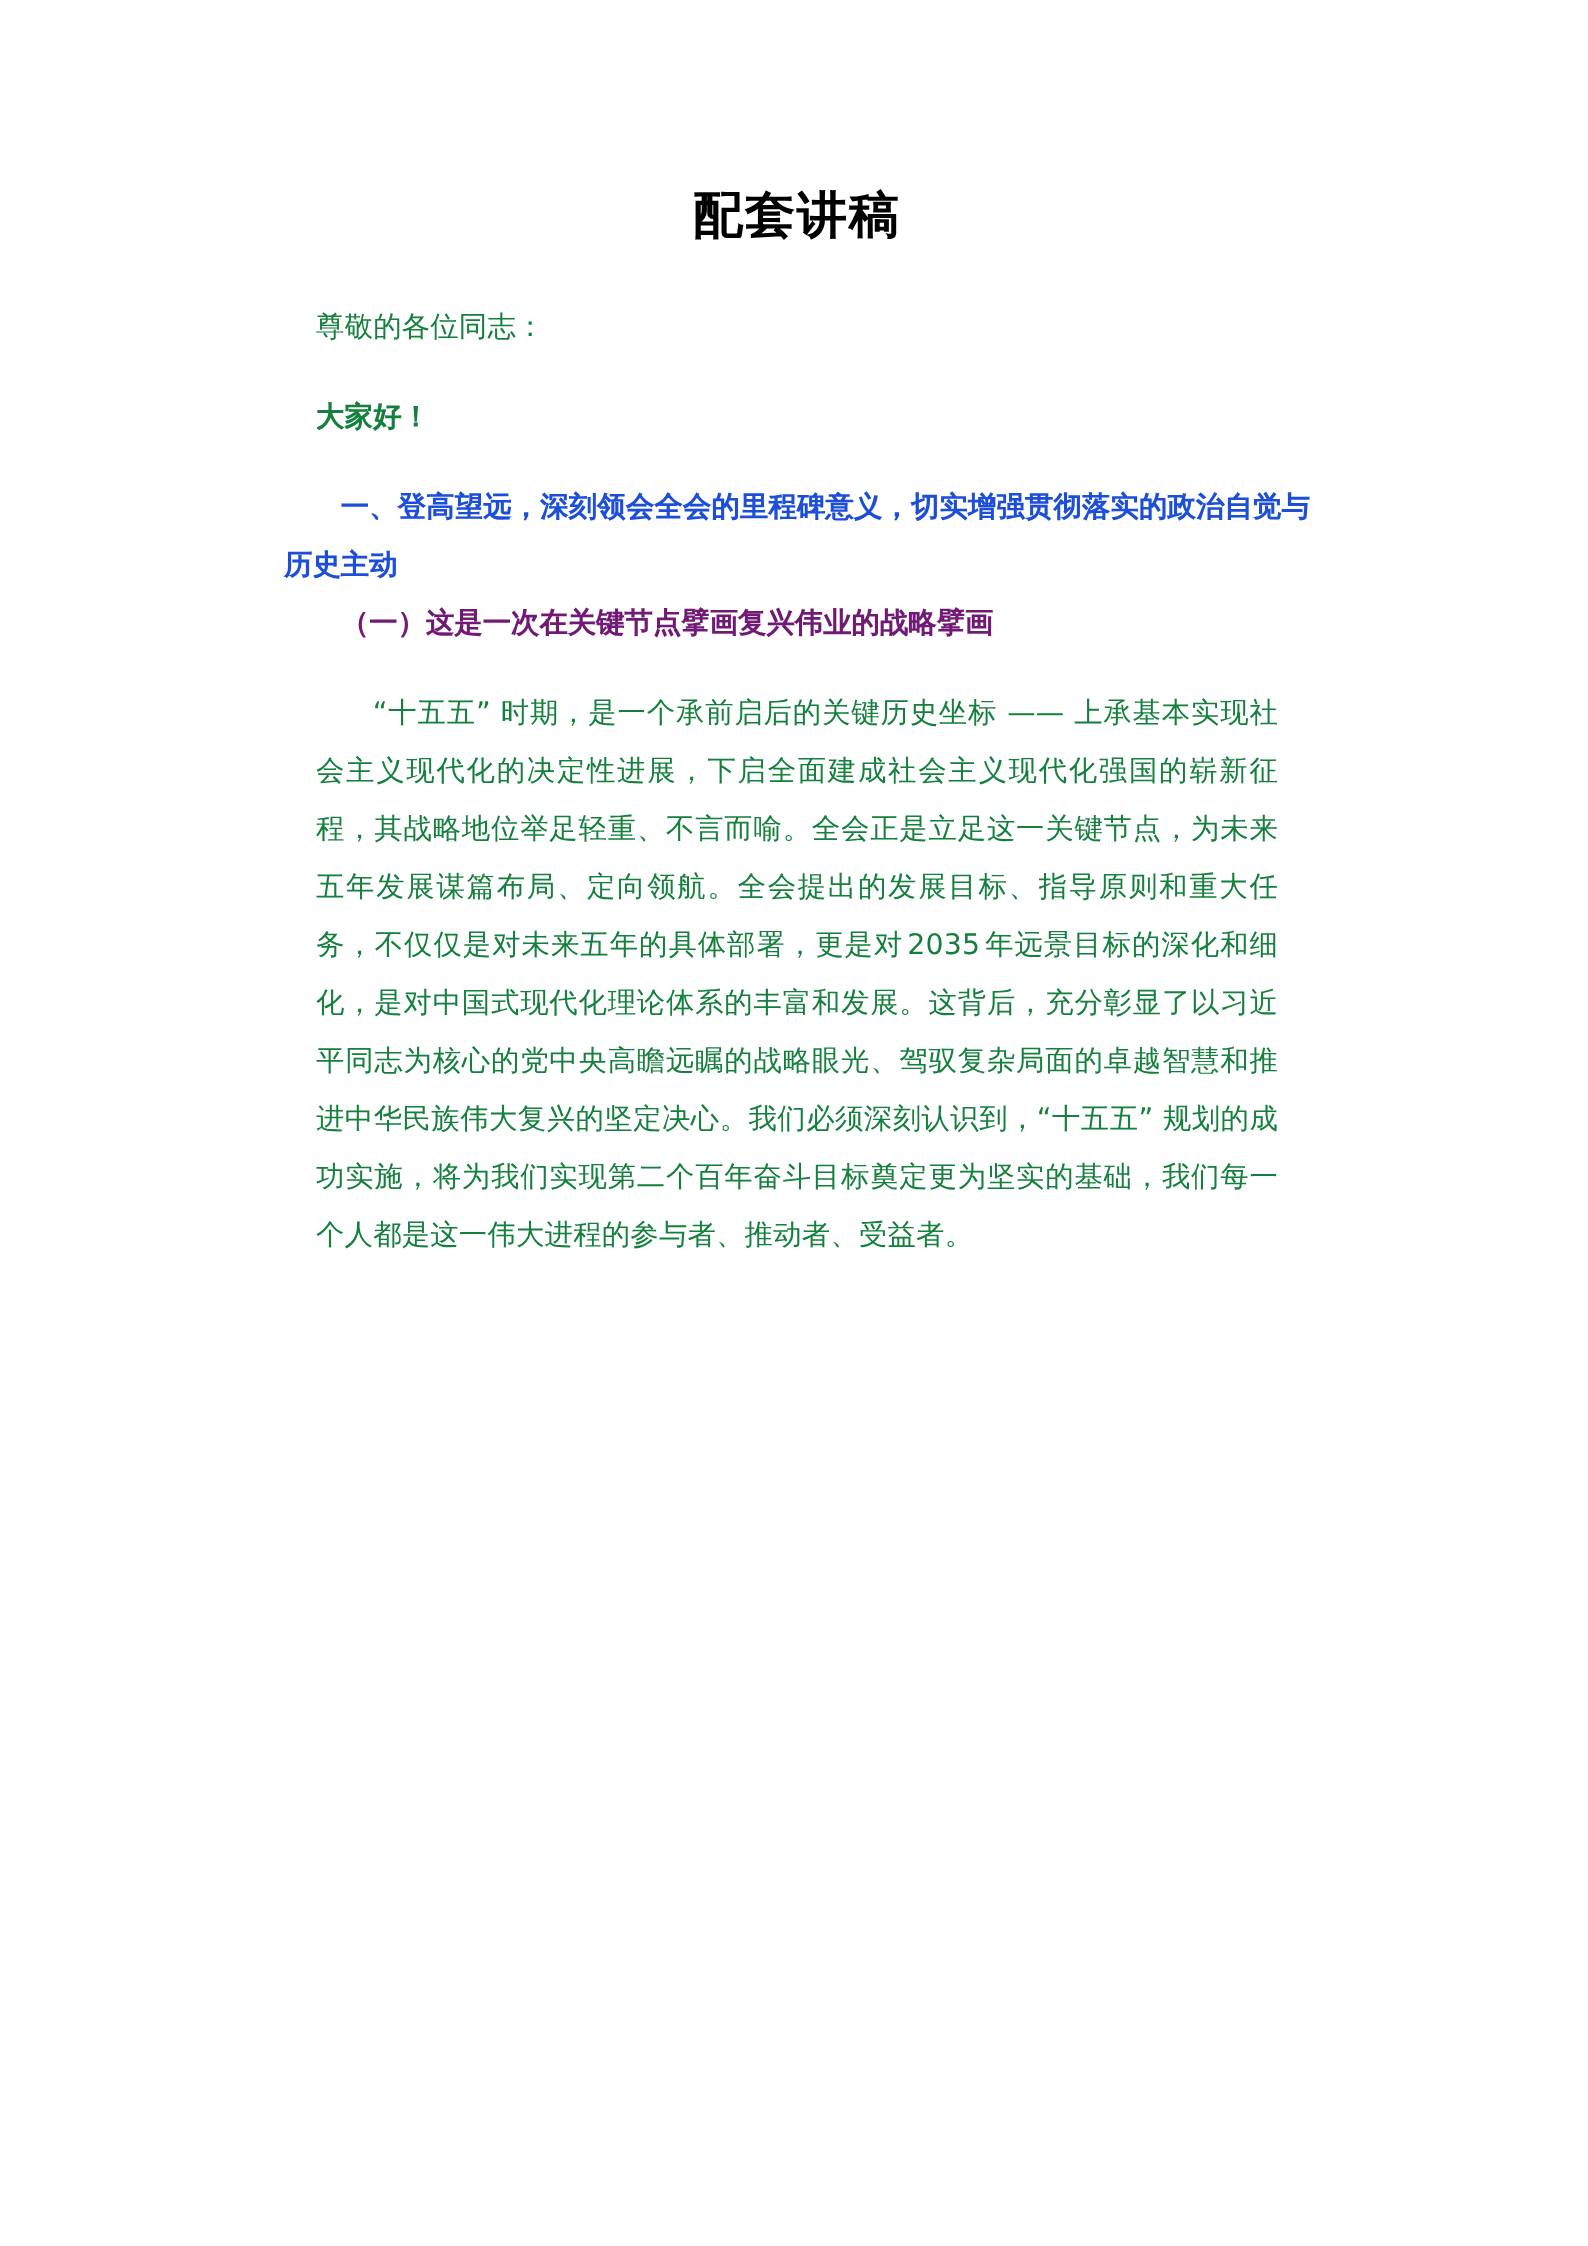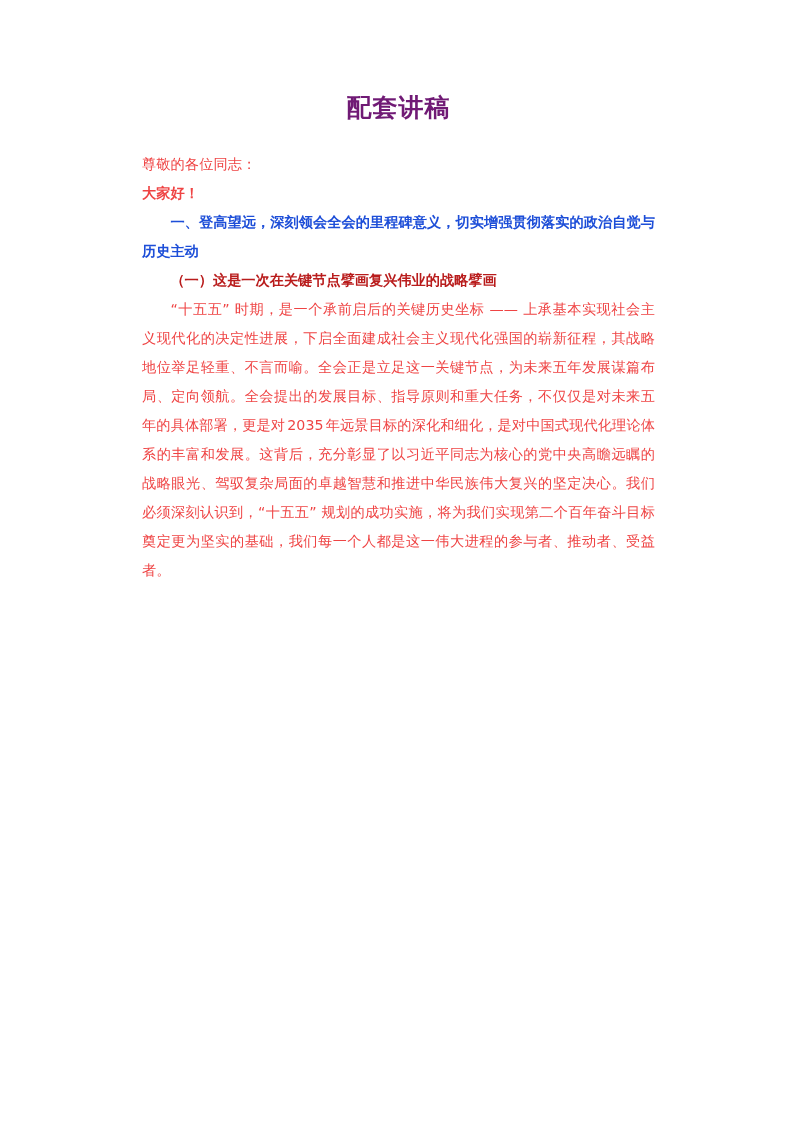--- a/index.html
+++ b/index.html
@@ -17,38 +17,38 @@
     margin: 0 auto;
     box-sizing: border-box;
   }
   .content {
     position: absolute;
     left: 142px;
     top: 88px;
     width: 513px;
   }
   .doc-title {
-    font-family: Liberation Serif, serif;
+    font-family: Liberation Sans, sans-serif;
     font-weight: bold;
     font-size: 25px;
     line-height: 40px;
     text-align: center;
-    color: #701a75;
+    color: #000000;
     letter-spacing: 1px;
     margin: 0 0 22px 0;
     white-space: nowrap;
   }
   .para {
     font-family: "DejaVu Sans", "Liberation Sans", sans-serif;
     font-size: 14.2px;
     line-height: 29px;
-    color: #ef4444;
+    color: #15803d;
     text-align: justify;
     text-justify: inter-character;
-    margin: 0;
+    margin: 16px;
     padding: 0;
     word-break: break-all;
     letter-spacing: 0.1px;
   }
   .para + .para { margin-top: 0; font-weight: bold; }
   .indent { text-indent: 2em; }
   .heading-1 {
     font-family: "DejaVu Sans", "Liberation Sans", sans-serif;
     font-weight: bold;
     font-size: 14.2px;
@@ -57,21 +57,21 @@
     text-indent: 2em;
     text-align: justify;
     margin: 0;
     word-break: break-all;
   }
   .heading-2 {
     font-family: "DejaVu Serif", "Liberation Serif", serif;
     font-weight: bold;
     font-size: 14.2px;
     line-height: 29px;
-    color: #b91c1c;
+    color: #701a75;
     text-indent: 2em;
     text-align: justify;
     margin: 0;
     word-break: break-all;
   }
   .lat {
     font-family: "DejaVu Sans", "Liberation Sans", sans-serif;
     padding: 0 2px;
   }
 </style>

